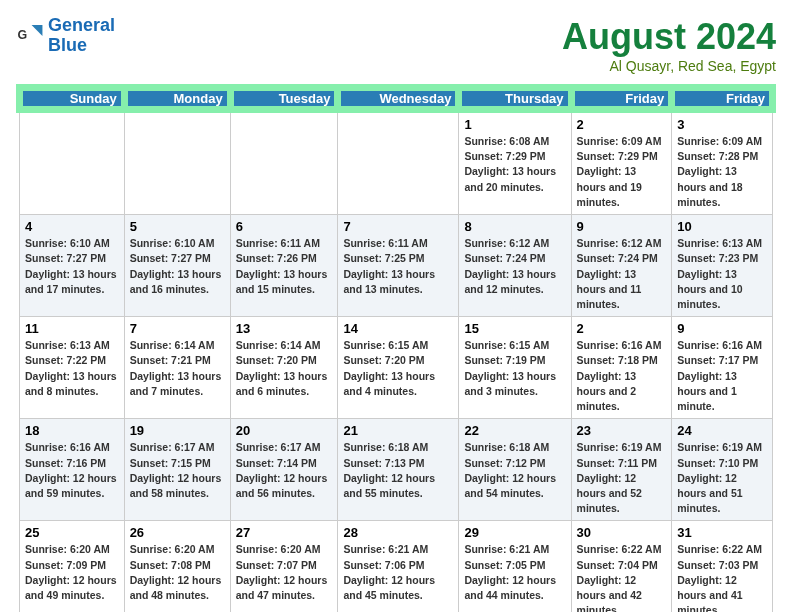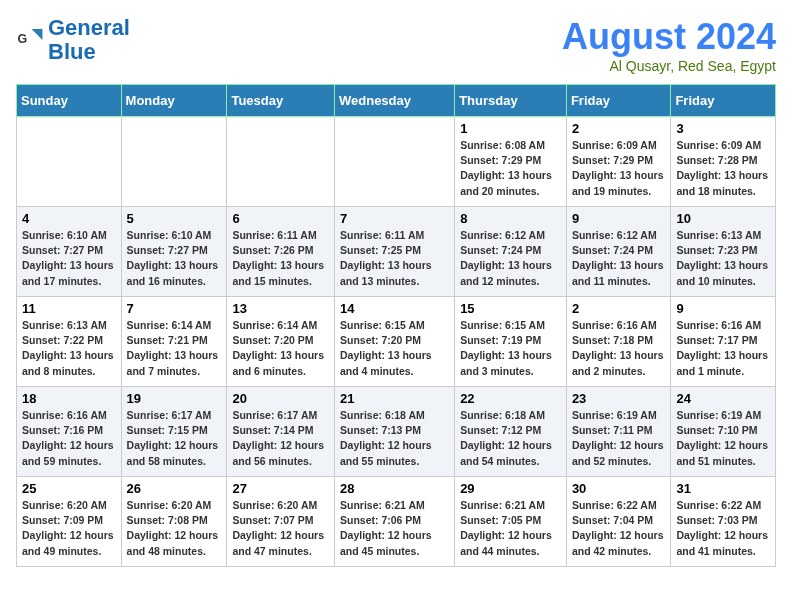--- a/index.html
+++ b/index.html
@@ -15,59 +15,59 @@
       justify-content: space-between;
       align-items: flex-start;
       margin-bottom: 10px;
     }
     .logo {
       display: flex;
       align-items: center;
       gap: 4px;
     }
     .logo-text {
-      font-size: 22px;
+      font-size: 18px;
       font-weight: bold;
       color: #333;
       line-height: 1.1;
     }
     .logo-text span {
       color: #1a6bb5;
     }
     .logo-icon {
       width: 28px;
       height: 28px;
     }
     .title-block {
       text-align: right;
     }
     .month-year {
       font-size: 36px;
       font-weight: bold;
-      color: #3b82f6;
+      color: #15803d;
     }
     .location {
       font-size: 14px;
       color: #4d7c0f;
     }
     table {
       width: 100%;
       border-collapse: collapse;
       font-size: 11px;
     }
     thead tr {
       background-color: #2a7db5;
       color: #fff;
     }
     thead th {
-      padding: 8px 4px;
-      text-align: left;
+      padding: 0 4px;
+      text-align: right;
       font-size: 13px;
       font-weight: bold;
-      border: 1px solid #86efac;
+      border: 7px solid #86efac;
     }
     tbody tr {
       vertical-align: top;
     }
     tbody td {
       border: 1px solid #ccc;
       padding: 4px 5px;
       vertical-align: top;
       height: 90px;
     }

